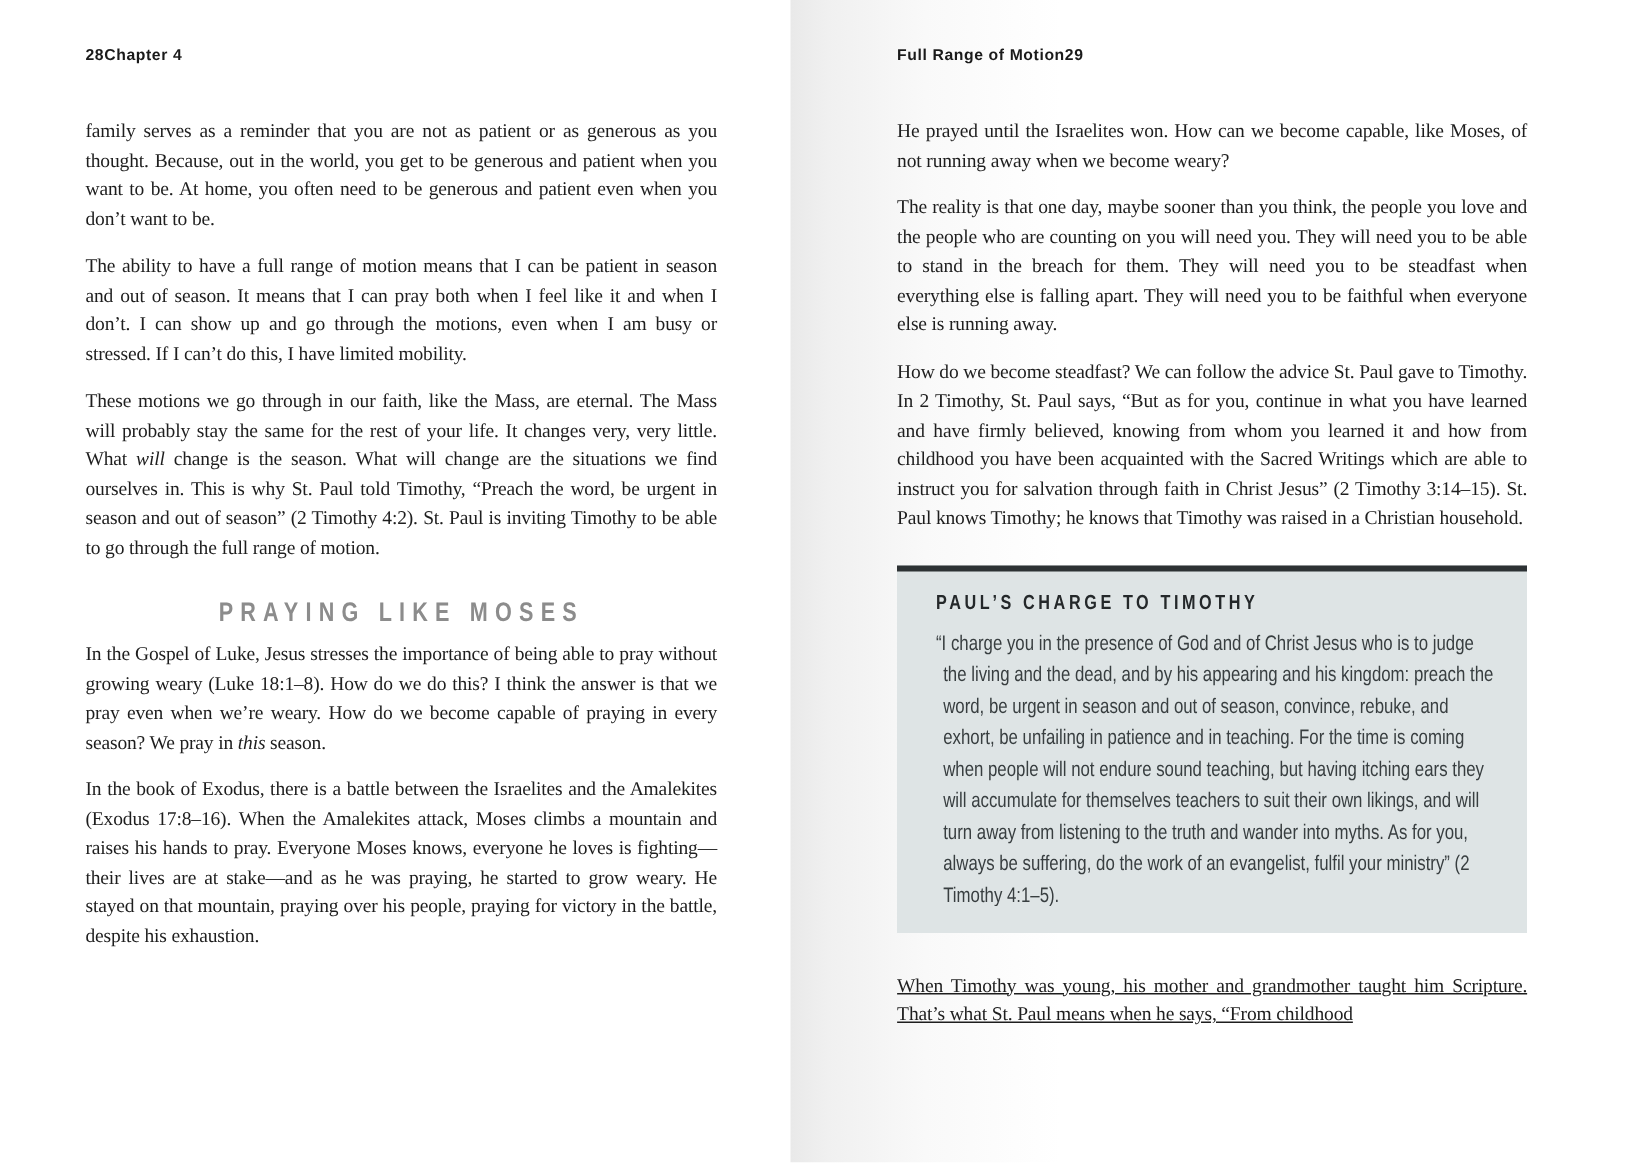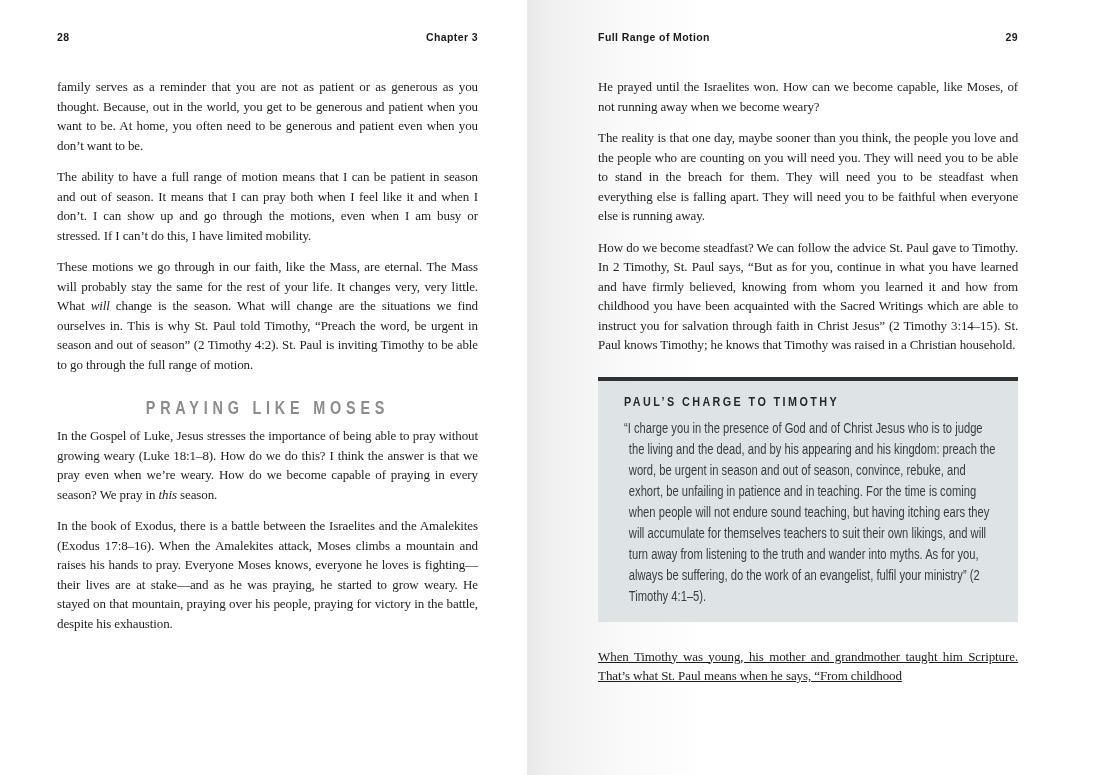--- a/index.html
+++ b/index.html
@@ -13,21 +13,21 @@
   .page.right {
     width: 600px;
     background: linear-gradient(90deg, #e9e9e9 0px, #f0f0f0 25px, #f9f9f9 90px, #ffffff 180px);
   }
 
   .page-inner-left  { width: 421px; margin-left: 57px; }
   .page-inner-right { width: 420px; margin-left: 71px; }
 
   
   .running-head {
-    display: flex; justify-content: space-between; align-items: baseline;
+    display: flex; justify-content: flex-start; align-items: baseline;
     padding-top: 31px; height: 45px;
     font-family: "Liberation Sans", sans-serif;
     font-weight: bold; font-size: 10.5px; letter-spacing: 0.4px; color: #1a1a1a;
   }
 
   .body-block { margin-top: 32px; }
 
   p.body-par {
     font-size: 13px; line-height: 19.5px; letter-spacing: -0.1px;
     text-align: justify; margin-bottom: 12px; color: #1e1e1e;
@@ -73,21 +73,21 @@
 </style>
 </head>
 <body>
 
 <div class="spread">
 
   <section class="page left">
     <div class="page-inner-left">
       <header class="running-head">
         <span>28</span>
-        <span>Chapter 3</span>
+        <span>Chapter 4</span>
       </header>
 
       <div class="body-block">
         <p class="body-par">family serves as a reminder that you are not as patient or as generous as you thought. Because, out in the world, you get to be generous and patient when you want to be. At home, you often need to be generous and patient even when you don’t want to be.</p>
         <p class="body-par">The ability to have a full range of motion means that I can be patient in season and out of season. It means that I can pray both when I feel like it and when I don’t. I can show up and go through the motions, even when I am busy or stressed. If I can’t do this, I have limited mobility.</p>
         <p class="body-par">These motions we go through in our faith, like the Mass, are eternal. The Mass will probably stay the same for the rest of your life. It changes very, very little. What <em>will</em> change is the season. What will change are the situations we find ourselves in. This is why St. Paul told Timothy, “Preach the word, be urgent in season and out of season” (2 Timothy 4:2). St. Paul is inviting Timothy to be able to go through the full range of motion.</p>
 
         <h2 class="section-heading-wrap">
           <span class="condensed section-heading" style="display:block;">PRAYING LIKE MOSES</span>
         </h2>

